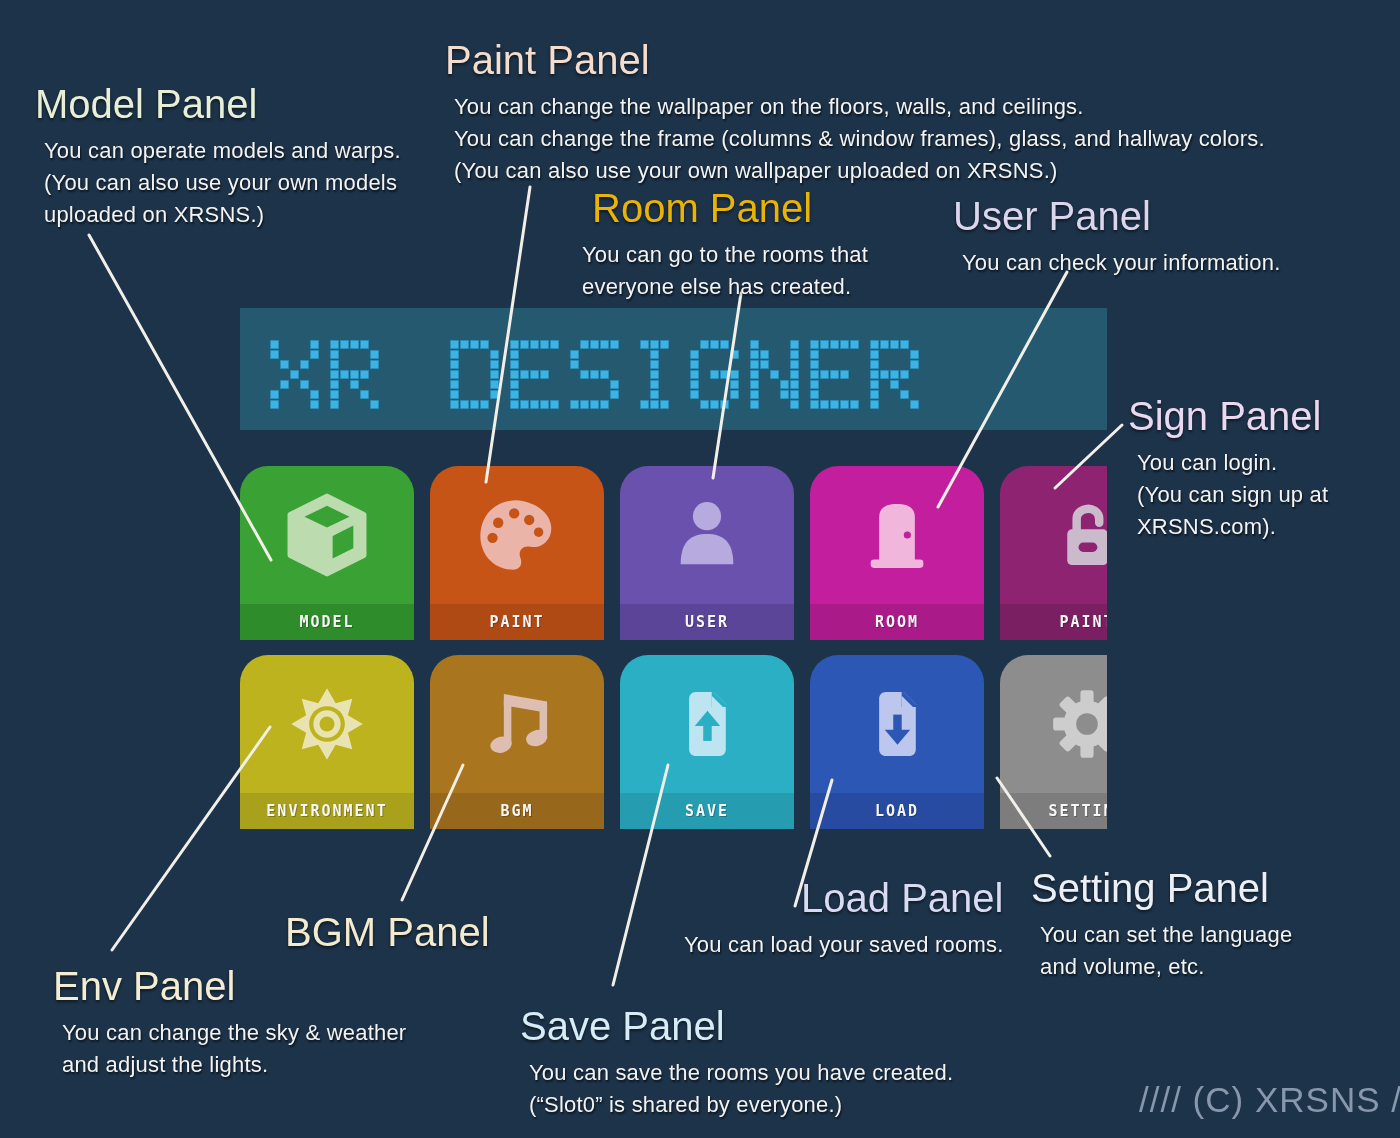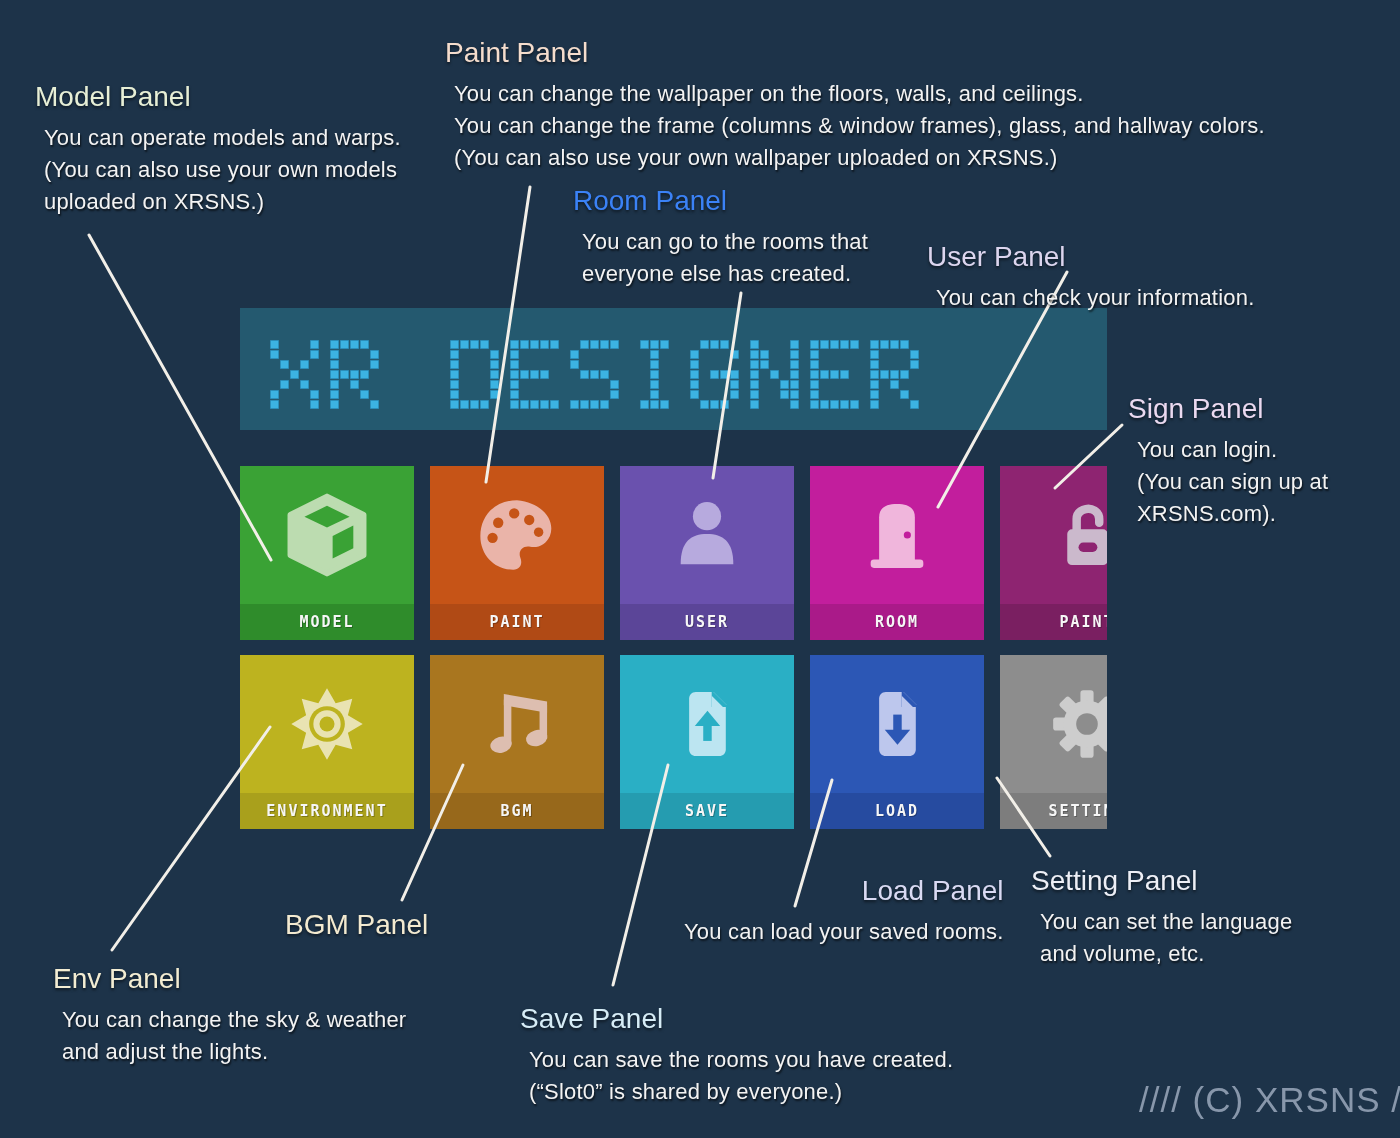--- a/index.html
+++ b/index.html
@@ -8,42 +8,42 @@
     background:#1d3349;
     font-family:"Liberation Sans","DejaVu Sans",sans-serif;
   }
   
   .stage{position:absolute;left:240px;top:308px;width:867px;height:524px;overflow:hidden;z-index:1;}
   .banner{position:absolute;left:0;top:0;width:867px;height:122px;background:var(--banner);}
   .pixel-title{position:absolute;left:30px;top:32px;display:flex;gap:11px;}
   .pixel-char{display:grid;grid-template-columns:repeat(5,9px);grid-auto-rows:9px;gap:1px;}
   .px{background:var(--pixel);border-radius:1px;box-shadow:inset 0 0 0 1px rgba(0,45,80,.28);}
   .tile-grid{position:absolute;left:0;top:158px;width:934px;display:flex;flex-wrap:wrap;gap:15px 16px;}
-  .tile{width:174px;height:174px;position:relative;background:var(--bg);}
+  .tile{width:174px;height:174px;position:relative;background:var(--bg);border-radius:28px;}
   .tile-icon{height:138px;display:flex;align-items:center;justify-content:center;}
   .tile-strip{position:absolute;left:0;bottom:0;width:100%;height:36px;background:var(--strip);
     display:flex;align-items:center;justify-content:center;}
   .tile-strip span{
     font-family:"DejaVu Sans Mono",monospace;font-weight:bold;font-size:15px;
     letter-spacing:2px;color:#f6f6f6;text-shadow:1px 1px 0 rgba(0,0,0,.25);white-space:nowrap;}
   
   .lines{position:absolute;left:0;top:0;z-index:5;pointer-events:none;}
   
   .panel-note{position:absolute;z-index:6;white-space:nowrap;}
   .panel-note h2{
-    margin:0;font-size:28px;font-weight:400;line-height:1.1;
+    margin:0;font-size:40px;font-weight:400;line-height:1.1;
     text-shadow:0 2px 3px rgba(0,0,0,.55);}
   .panel-note .body{margin-top:9px;padding-left:9px;}
   .panel-note .body div{
     font-size:22px;line-height:32px;color:#f3f3f3;letter-spacing:.2px;
     text-shadow:1px 2px 2px rgba(0,0,0,.65);}
   .note-model  {left:35px;  top:82px;}
   .note-paint  {left:445px; top:38px;}
   .note-room   {left:573px; top:186px;}
-  .note-user   {left:927px; top:194px;margin-top:48px;}
+  .note-user   {left:953px; top:194px;}
   .note-sign   {left:1128px;top:394px;}
   .note-env    {left:53px;  top:964px;}
   .note-bgm    {left:285px; top:910px;}
   .note-save   {left:520px; top:1004px;}
   .note-load   {left:675px; top:876px;text-align:right;}
   .note-setting{left:1031px;top:866px;}
   .copyright{
     position:absolute;left:1139px;top:1080px;z-index:6;
     font-size:35px;letter-spacing:1px;color:#8897ab;white-space:nowrap;}
 </style>
@@ -642,21 +642,21 @@
 <div class="panel-note note-paint">
   <h2 style="color: rgb(245, 221, 205);">Paint Panel</h2>
   <div class="body">
     <div>You can change the wallpaper on the floors, walls, and ceilings.</div>
     <div>You can change the frame (columns &amp; window frames), glass, and hallway colors.</div>
     <div>(You can also use your own wallpaper uploaded on XRSNS.)</div>
   </div>
 </div>
 
 <div class="panel-note note-room">
-  <h2 style="color: #3b82f6;">Room Panel</h2>
+  <h2 style="color: #eab308; margin-left: 19px;">Room Panel</h2>
   <div class="body">
     <div>You can go to the rooms that</div>
     <div>everyone else has created.</div>
   </div>
 </div>
 
 <div class="panel-note note-user">
   <h2 style="color: rgb(220, 213, 238);">User Panel</h2>
   <div class="body">
     <div>You can check your information.</div>

